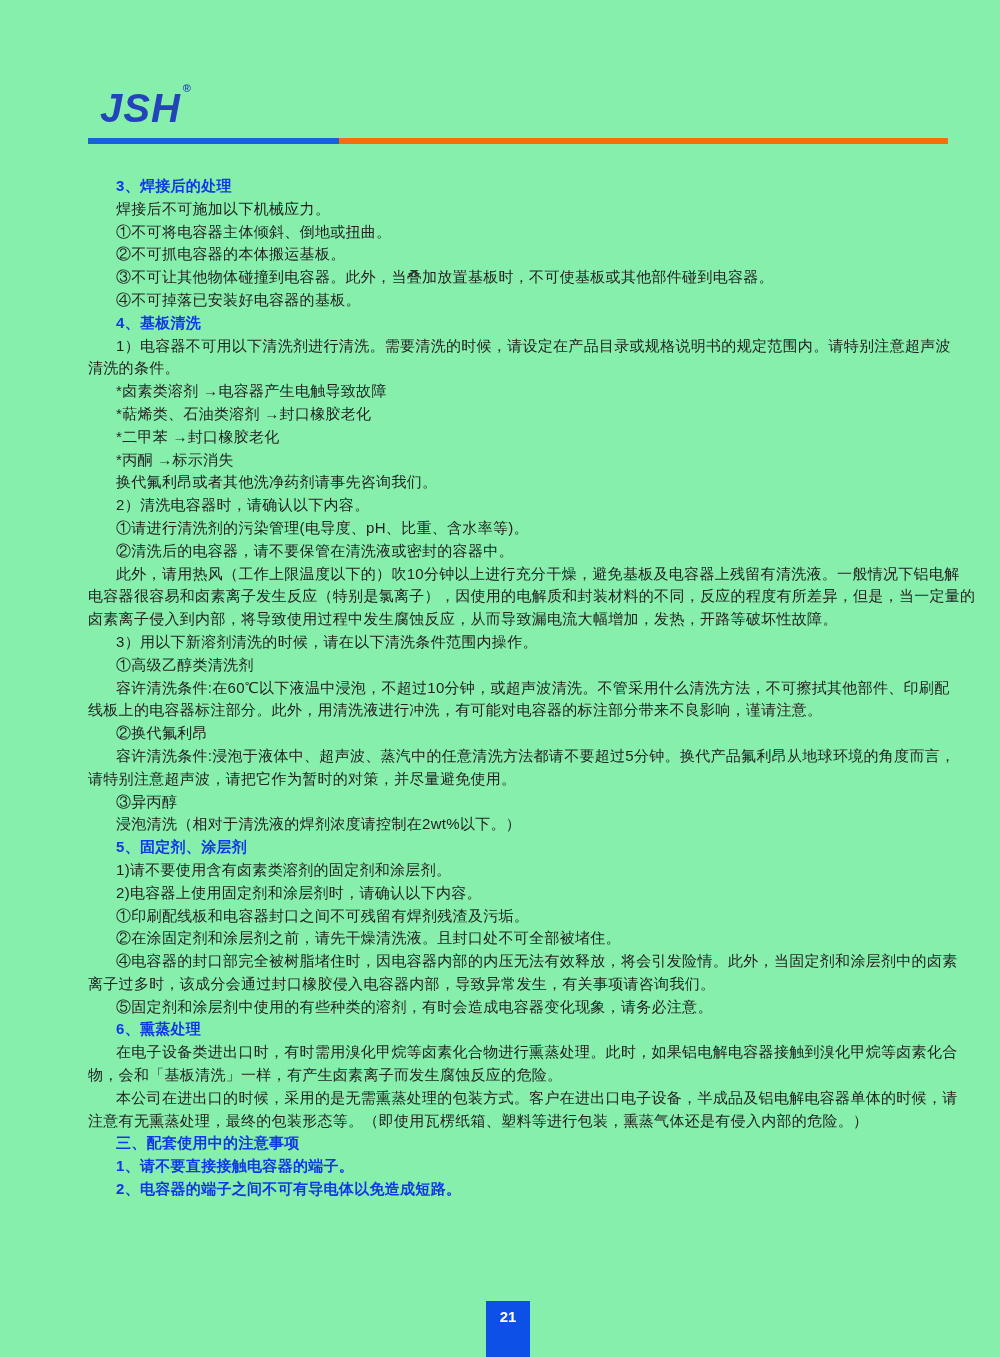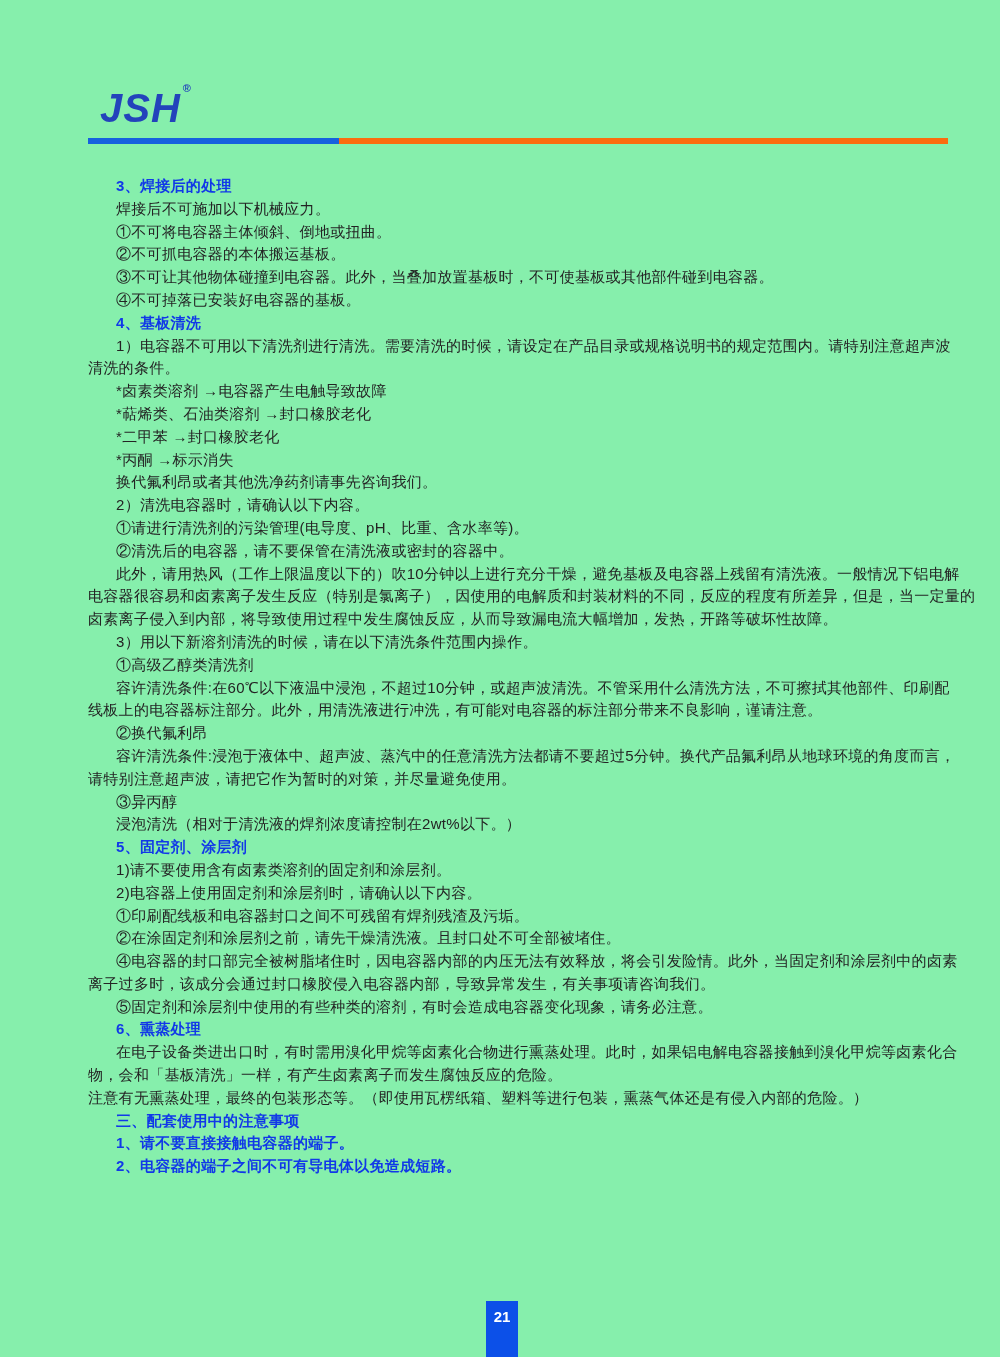--- a/index.html
+++ b/index.html
@@ -42,21 +42,21 @@
     white-space:nowrap;
   }
   .line.c{padding-left:0;}
   .line.h{
     color:var(--heading_blue,#1138e8);
     font-weight:700;
   }
   
   .pagenum{
     position:absolute;left:486px;top:1301px;
-    width:32px;height:56px;
+    width:44px;height:56px;
     background:var(--footer_bg,#0c50e8);
     color:var(--footer_text,#ffffff);
     font-size:15px;font-weight:600;
     text-align:center;
     padding-top:7px;box-sizing:border-box;
   }
 </style>
 </head>
 <body>
 
@@ -106,20 +106,21 @@
       <div class="line p">1)请不要使用含有卤素类溶剂的固定剂和涂层剂。</div>
       <div class="line p">2)电容器上使用固定剂和涂层剂时，请确认以下内容。</div>
       <div class="line p">①印刷配线板和电容器封口之间不可残留有焊剂残渣及污垢。</div>
       <div class="line p">②在涂固定剂和涂层剂之前，请先干燥清洗液。且封口处不可全部被堵住。</div>
       <div class="line p">④电容器的封口部完全被树脂堵住时，因电容器内部的内压无法有效释放，将会引发险情。此外，当固定剂和涂层剂中的卤素</div>
       <div class="line c">离子过多时，该成分会通过封口橡胶侵入电容器内部，导致异常发生，有关事项请咨询我们。</div>
       <div class="line p">⑤固定剂和涂层剂中使用的有些种类的溶剂，有时会造成电容器变化现象，请务必注意。</div>
       <div class="line h">6、熏蒸处理</div>
       <div class="line p">在电子设备类进出口时，有时需用溴化甲烷等卤素化合物进行熏蒸处理。此时，如果铝电解电容器接触到溴化甲烷等卤素化合</div>
       <div class="line c">物，会和「基板清洗」一样，有产生卤素离子而发生腐蚀反应的危险。</div>
+      <div class="line p">本公司在进出口的时候，采用的是无需熏蒸处理的包装方式。客户在进出口电子设备，半成品及铝电解电容器单体的时候，请</div>
       <div class="line c">注意有无熏蒸处理，最终的包装形态等。（即使用瓦楞纸箱、塑料等进行包装，熏蒸气体还是有侵入内部的危险。）</div>
       <div class="line h">三、配套使用中的注意事项</div>
       <div class="line h">1、请不要直接接触电容器的端子。</div>
       <div class="line h">2、电容器的端子之间不可有导电体以免造成短路。</div>
     </main>
 
   <footer>
     <div class="pagenum">21</div>
   </footer>
 

